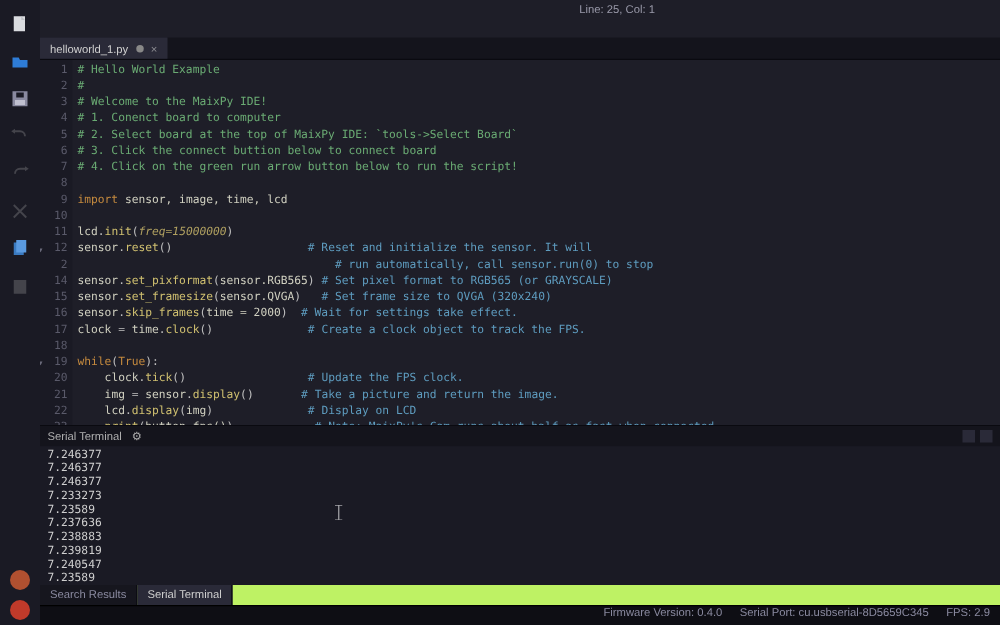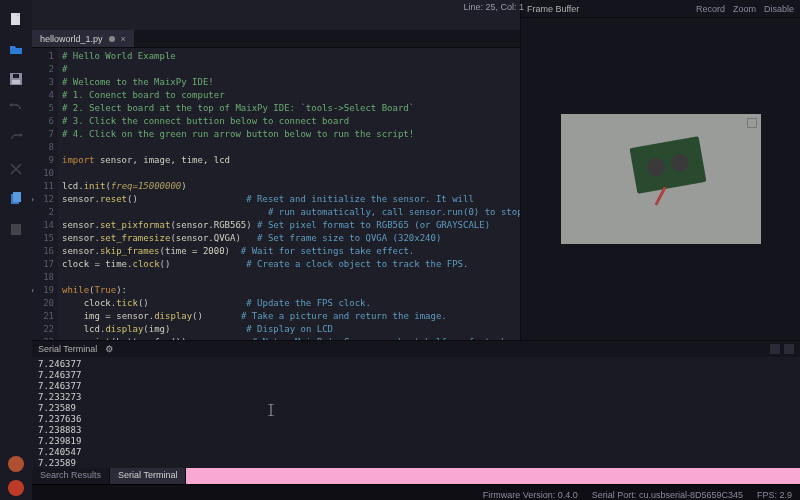--- a/index.html
+++ b/index.html
@@ -197,37 +197,37 @@
   padding: 2px 6px;
   font-family: Consolas, monospace;
   font-size: 9px;
   line-height: 11px;
   color: #d0d0d0;
   white-space: pre;
   overflow: hidden;
 }
 .bottom-tabs {
   height: 16px;
-  background: #f9a8d4;
+  background: #bef264;
   display: flex;
   align-items: stretch;
   font-size: 9px;
 }
 .bottom-tabs .btab {
   padding: 2px 8px;
   background: #16161e;
   border-right: 1px solid #0a0a10;
   color: #8a8aa0;
 }
 .bottom-tabs .btab.active { background: #2a2a38; color: #d0d0d0; }
 .statusbar {
   height: 16px;
   background: #0e0e14;
   display: flex;
-  align-items: flex-end;
+  align-items: flex-start;
   padding: 0 8px;
   font-size: 9px;
   color: #8a8aa0;
   gap: 14px;
   border-top: 1px solid #000;
 }
 .statusbar .right { margin-left: auto; display: flex; gap: 14px; }
 .cursor-ibeam {
   position: absolute;
   left: 268px; top: 404px;
@@ -350,37 +350,20 @@
 <span class="c-kw">while</span>(<span class="c-kw">True</span>):
     <span class="c-id">clock</span>.<span class="c-fn">tick</span>(<span class="c-id"></span>)                  <span class="c-cmt2"># Update the FPS clock.</span>
     <span class="c-id">img</span> = <span class="c-id">sensor</span>.<span class="c-fn">display</span>()       <span class="c-cmt2"># Take a picture and return the image.</span>
     <span class="c-id">lcd</span>.<span class="c-fn">display</span>(<span class="c-id">img</span>)              <span class="c-cmt2"># Display on LCD</span>
     <span class="c-fn">print</span>(<span class="c-id">button.fps()</span>)            <span class="c-cmt2"># Note: MaixPy's Cam runs about half as fast when connected</span>
                                       <span class="c-cmt2"># to the IDE. The FPS should increase once disconnected.</span>
 </div>
       </div>
     </div>
 
-    <div class="fb-pane">
-      <div class="fb-header">
-        <span>Frame Buffer</span>
-        <div class="links" id="fb-links">
-            <span>Record</span>
-            <span>Zoom</span>
-            <span>Disable</span>
-          </div>
-      </div>
-      <div class="fb-body">
-        <div class="fb-img">
-          <div class="pcb"></div>
-          <div class="wire"></div>
-          <div class="corner-sq"></div>
-        </div>
-      </div>
-    </div>
 
   </div>
 
   <div class="editor-status">Line: 25, Col: 1</div>
 
   <div class="terminal-pane">
     <div class="term-header">
       <span>Serial Terminal</span>
       <span>⚙</span>
       <div class="toggles">

